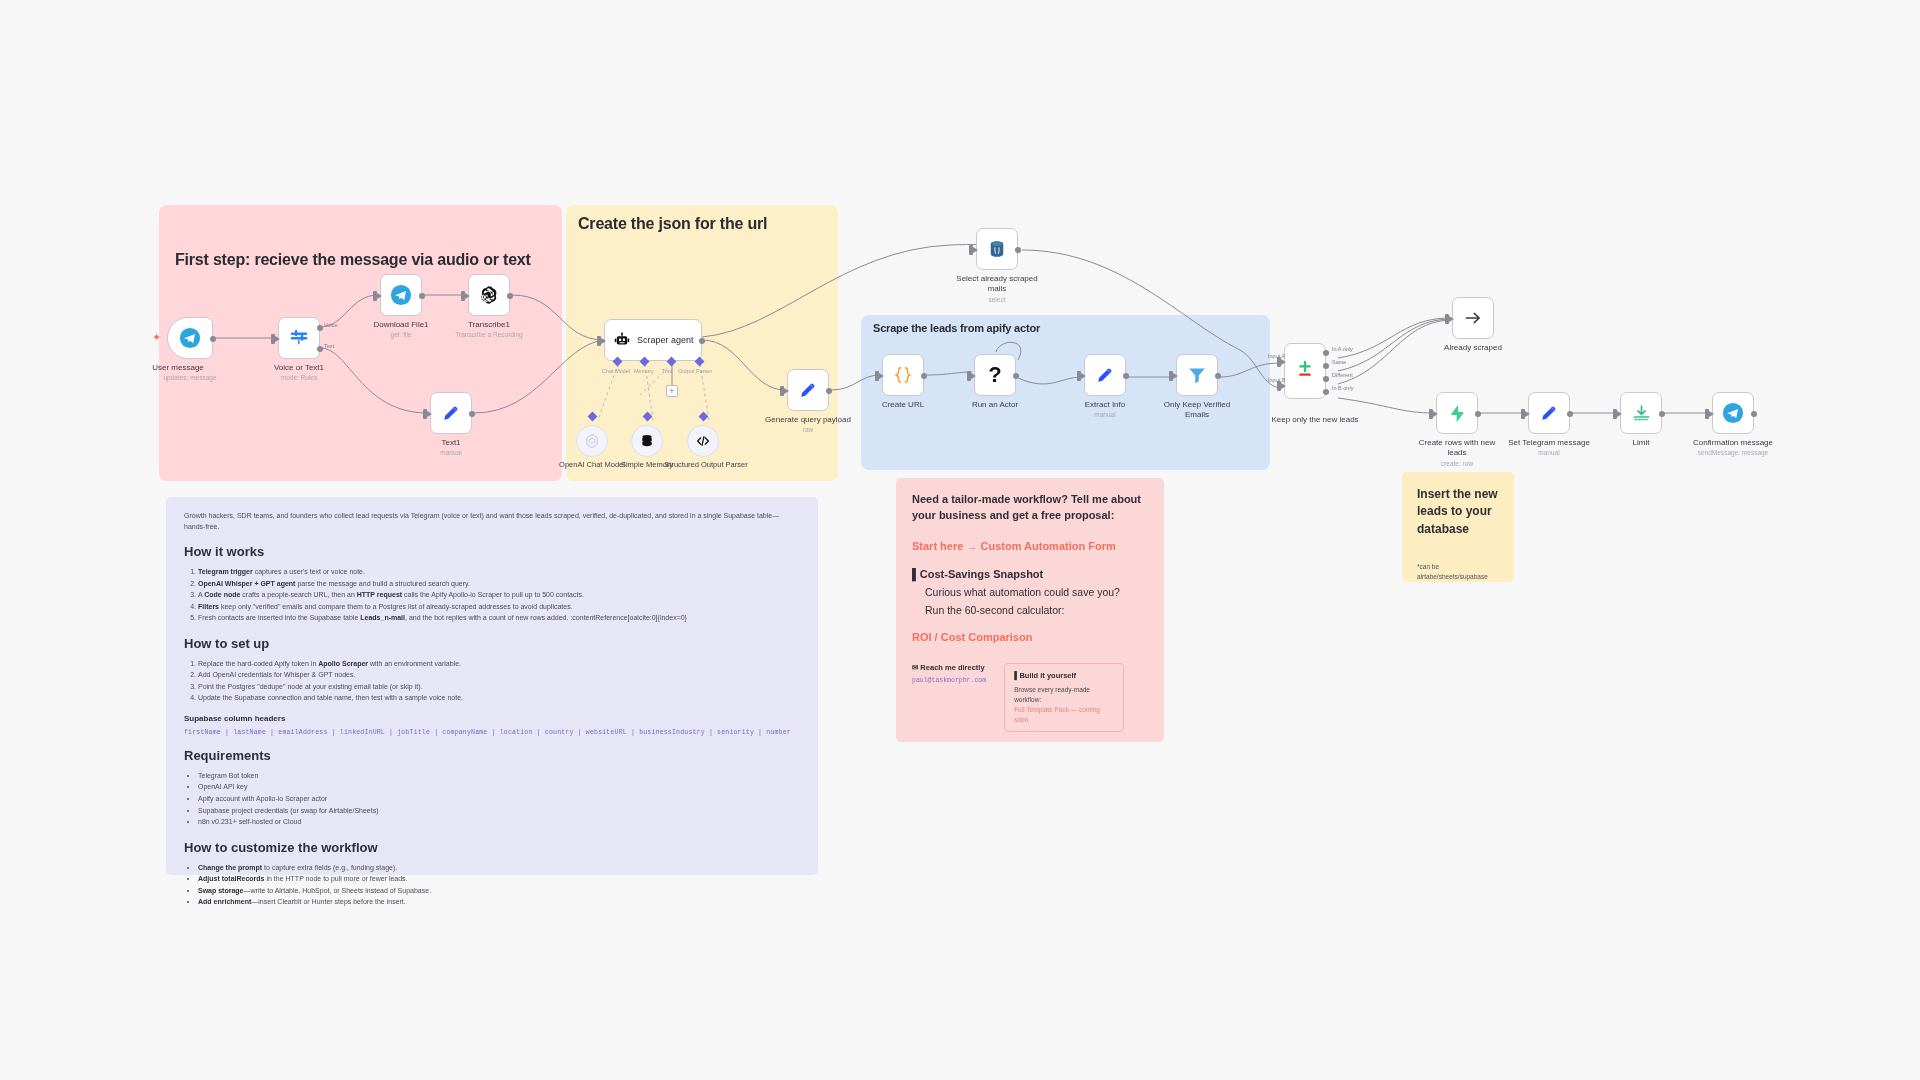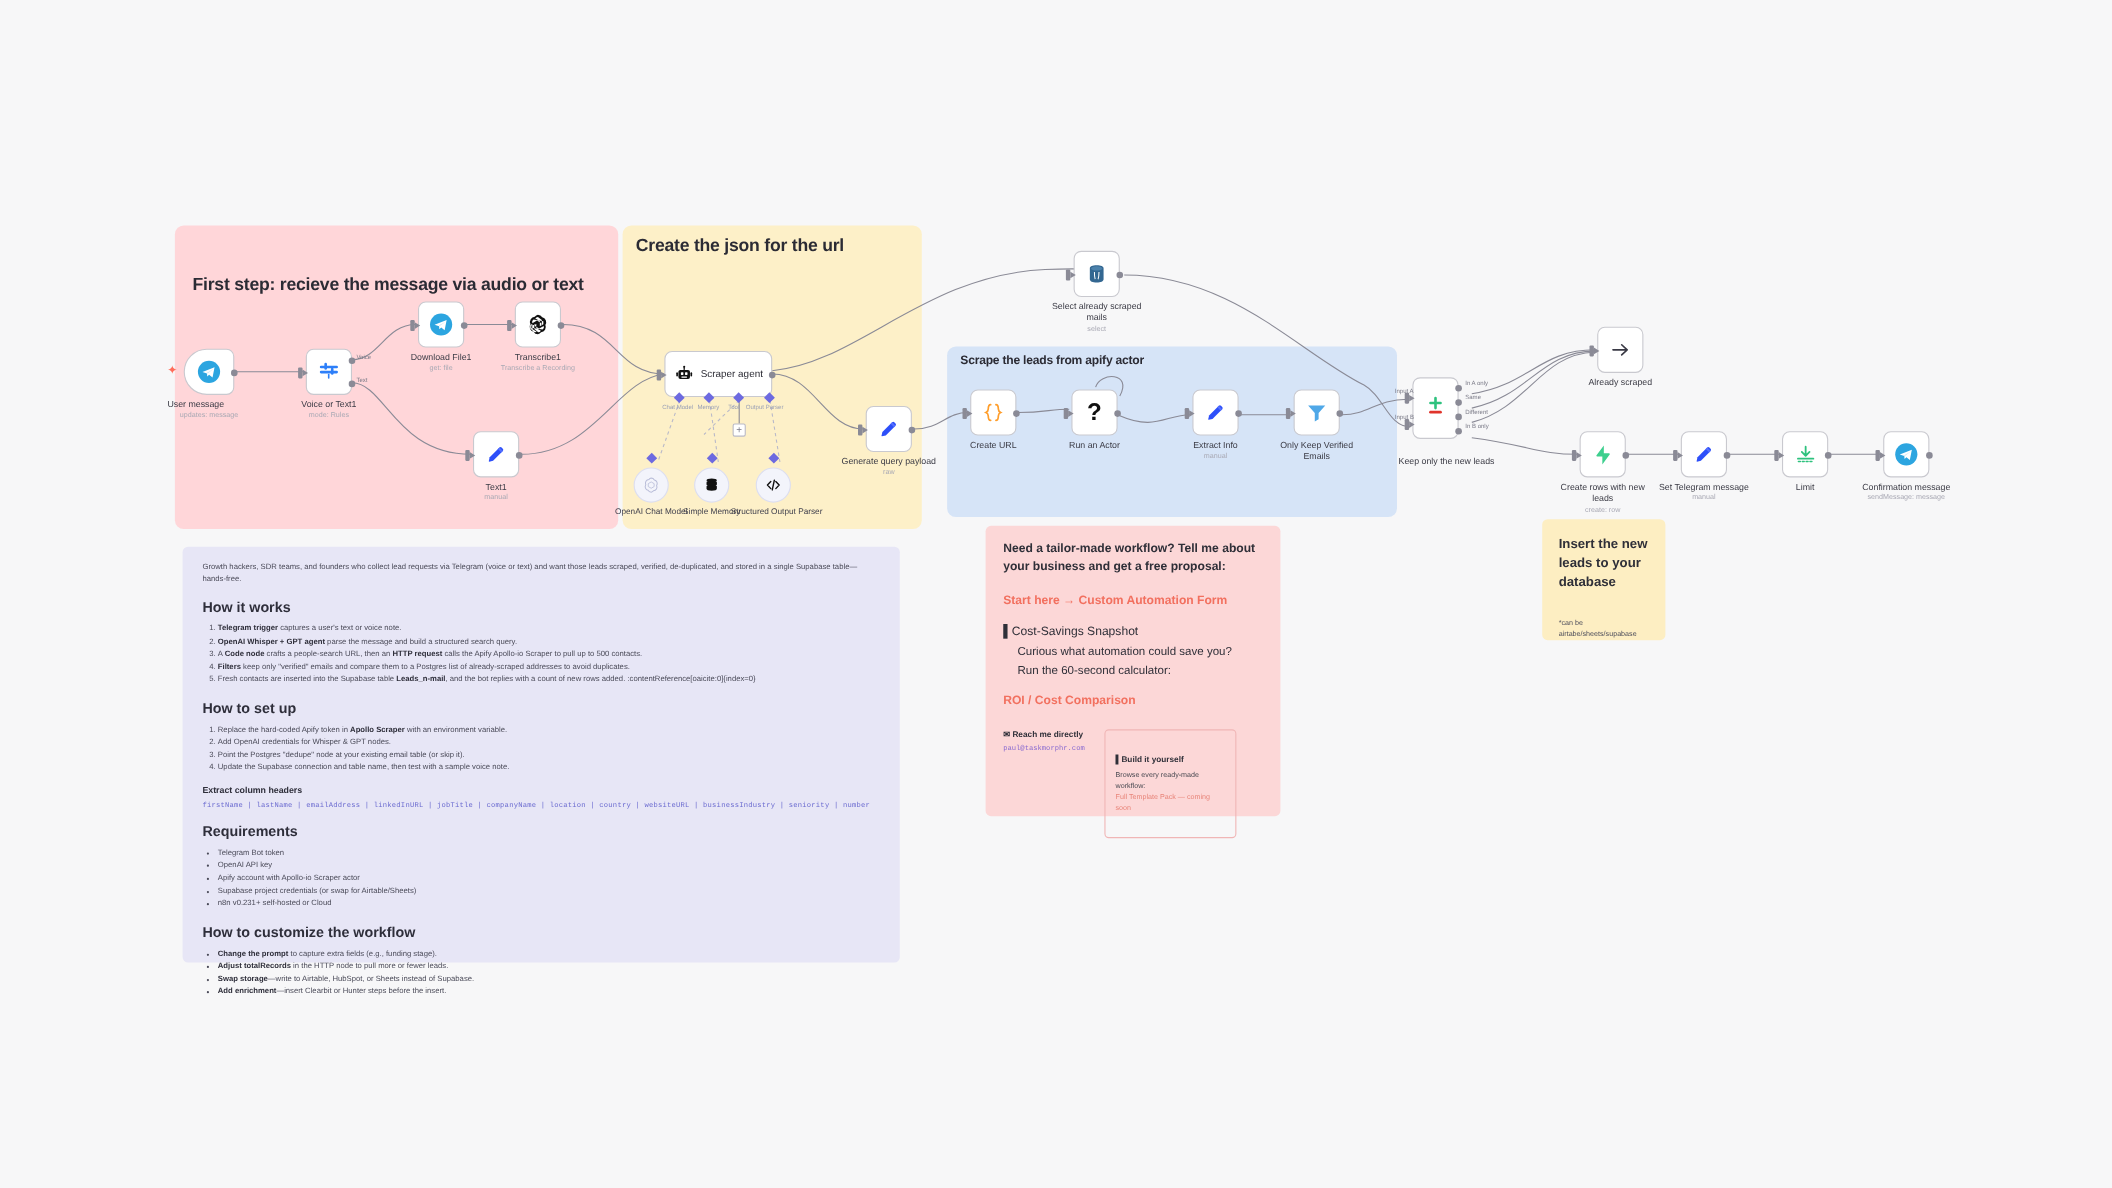--- a/index.html
+++ b/index.html
@@ -113,27 +113,27 @@
   .doc-sub { font-size: 8px; font-weight: bold; color: #2e2e3a; margin: 10px 0 6px; }
   .doc-code { font-family: "Liberation Mono", monospace; font-size: 6.5px; color: #6b6bd0; letter-spacing: .2px; }
 
   
   .cta-note {
     position: absolute; background: #fcd7d7; border-radius: 5px;
     padding: 14px 16px; color: #2f2f38;
   }
   .cta-note .lead { font-size: 11px; font-weight: bold; line-height: 1.45; margin: 0 0 16px; }
   .cta-note .accent { font-size: 11px; font-weight: bold; color: #f2705f; margin: 0 0 16px; }
-  .cta-note .h { font-size: 11px; font-weight: normal; margin: 0 0 5px; }
+  .cta-note .h { font-size: 11px; font-weight: bold; margin: 0 0 5px; }
   .cta-note .t { font-size: 10.5px; margin: 0 13px 3px; line-height: 1.4; }
   .cta-bottom { display: flex; gap: 18px; margin-top: 20px; }
   .cta-reach .rh { font-size: 7.5px; font-weight: bold; margin-bottom: 5px; }
   .cta-reach .mail { font-family: "Liberation Mono", monospace; font-size: 6.5px; color: #8a6bd0; }
   .cta-build {
-    border: 1px solid #f0b6b6; border-radius: 4px; padding: 22px 9px; width: 120px;
+    border: 1px solid #f0b6b6; border-radius: 4px; padding: 7px 9px; width: 120px;
   }
   .cta-build .bh { font-size: 7.5px; font-weight: bold; margin-bottom: 5px; }
   .cta-build .bt { font-size: 6.5px; line-height: 1.5; color: #4a4a52; }
   .cta-build .bl { font-size: 6.5px; line-height: 1.5; color: #e8857a; }
 
   
   .db-note {
     position: absolute; background: #fdeec2; border-radius: 5px;
     padding: 14px 15px; color: #2f2f38;
   }
@@ -476,21 +476,21 @@
     </ol>
 
     <h3>How to set up</h3>
     <ol>
       <li>Replace the hard-coded Apify token in <b>Apollo Scraper</b> with an environment variable.</li>
       <li>Add OpenAI credentials for Whisper &amp; GPT nodes.</li>
       <li>Point the Postgres "dedupe" node at your existing email table (or skip it).</li>
       <li>Update the Supabase connection and table name, then test with a sample voice note.</li>
     </ol>
 
-    <div class="doc-sub">Extract column headers</div>
+    <div class="doc-sub">Supabase column headers</div>
     <div class="doc-code">firstName | lastName | emailAddress | linkedInURL | jobTitle | companyName | location | country | websiteURL | businessIndustry | seniority | number</div>
 
     <h3>Requirements</h3>
     <ul>
       <li>Telegram Bot token</li>
       <li>OpenAI API key</li>
       <li>Apify account with Apollo-io Scraper actor</li>
       <li>Supabase project credentials (or swap for Airtable/Sheets)</li>
       <li>n8n v0.231+ self-hosted or Cloud</li>
     </ul>

